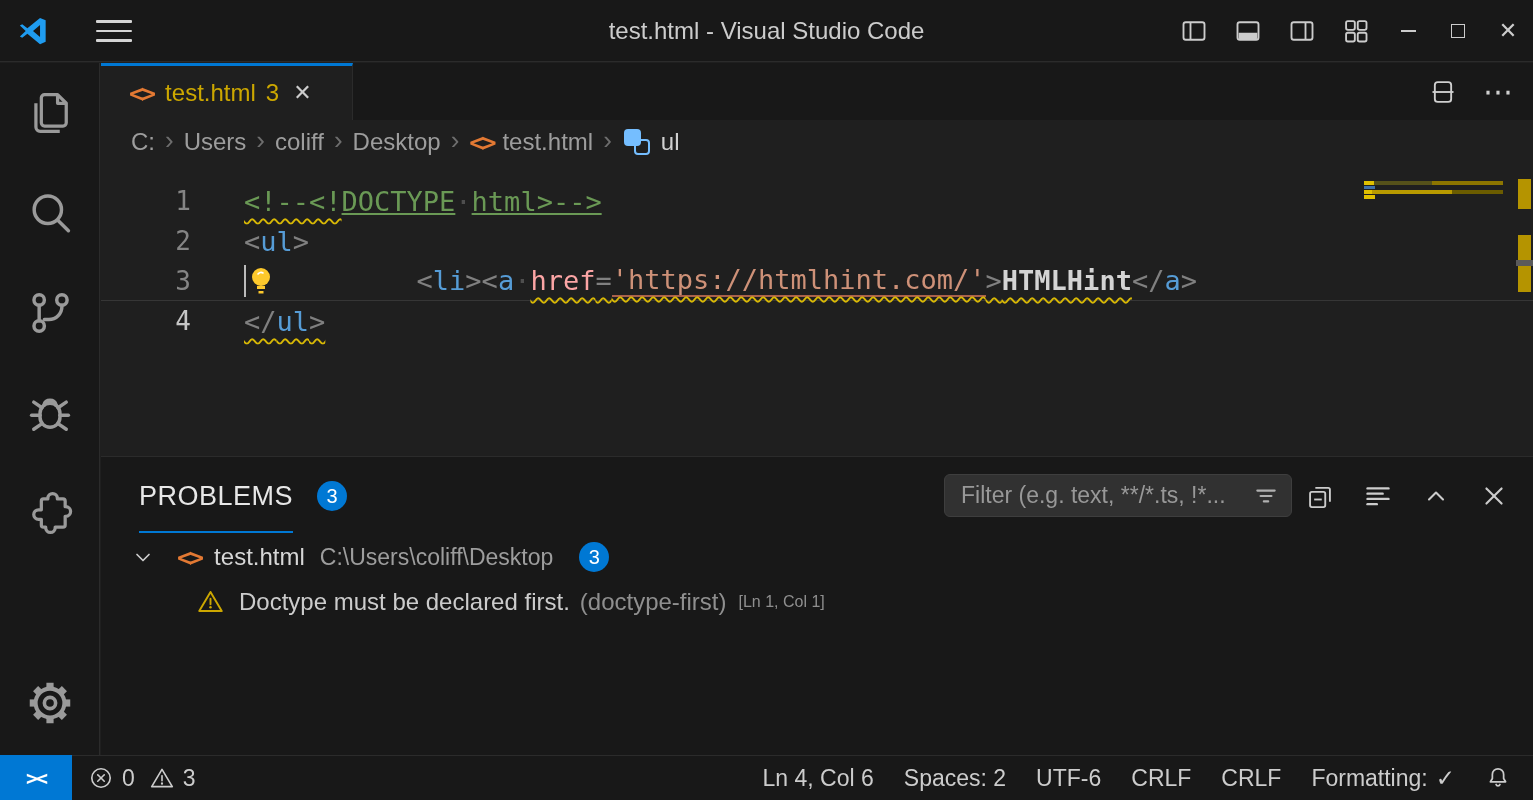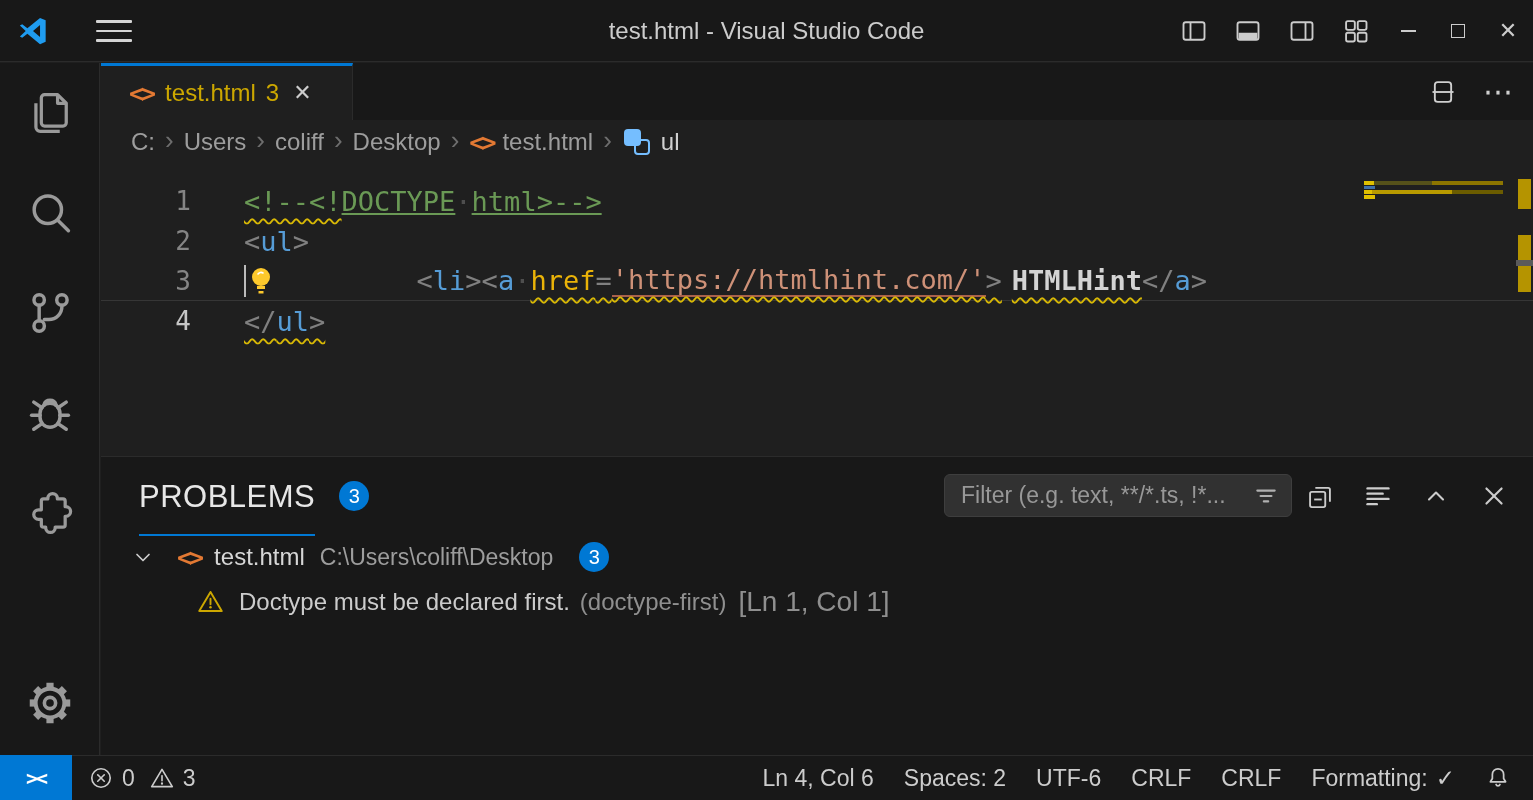--- a/index.html
+++ b/index.html
@@ -78,43 +78,43 @@
   .sym-ic .front{ position:absolute; left:0; top:0; width:17px; height:17px; background:#75beff; border-radius:4px; }
 
   
   .editor{ position:relative; height:291px; background:#1f1f1f; padding-top:17px; }
   .code-row{ height:40px; display:flex; align-items:center; font-family:"DejaVu Sans Mono", monospace; font-size:27px; white-space:pre; }
   .row3{ border-bottom:1px solid #363636; }
   .ln{ width:90px; text-align:right; color:#858585; font-size:26px; flex:none; }
   .code{ margin-left:53px; display:flex; align-items:center; }
   .tok-comment{ color:#6a9955;text-decoration:underline; }
   .tok-tag{ color:#569cd6; }
-  .tok-attr{ color:#eab308; }
+  .tok-attr{ color:#fca5a5; }
   .tok-str{ color:#ce9178;margin-top:40px; }
   .tok-punct{ color:#808080; }
-  .tok-txt{ color:#d4d4d4; font-weight:700;margin-left:10px; }
+  .tok-txt{ color:#d4d4d4; font-weight:700; }
   .tok-ws{ color:#4e4e4e; }
   .sq{ text-decoration:underline wavy #d8b805; text-decoration-thickness:2px; text-underline-offset:7px; text-decoration-skip-ink:none; }
   .linkline{ border-bottom:2px solid #a9614b; }
   .cursor{ display:inline-block; width:2px; height:32px; background:#bbbbbb; margin-right:3px; }
   .bulb{ margin-right:5px; display:inline-block; }
 
   
   .minimap{ position:absolute; top:17px; right:30px; width:139px; }
   .mm-row{ display:flex; margin-bottom:1px; }
   .mm-seg{ height:4px; }
   .ruler{ position:absolute; top:0; right:0; width:17px; height:291px; }
   .ruler .warnmark{ position:absolute; left:2px; width:13px; background:#b59400; }
   .ruler .graymark{ position:absolute; left:0; width:17px; background:#5a5a5a; }
 
   
   .panel{ position:absolute; left:0; top:393px; width:1432px; height:299px; background:#181818; border-top:1px solid #2b2b2b; }
   .panel-header{ position:relative; height:78px; display:flex; align-items:center; }
   .ptab{ margin-left:38px; display:flex; align-items:center; height:100%; cursor:pointer; }
-  .ptab-label{ font-size:31px; letter-spacing:0.5px; color:#e7e7e7; padding:22px 0 19px 0; border-bottom:2px solid #0078d4; }
+  .ptab-label{ font-size:27px; letter-spacing:0.5px; color:#e7e7e7; padding:22px 0 19px 0; border-bottom:2px solid #0078d4; }
   .badge{ min-width:30px; height:30px; border-radius:15px; background:#0078d4; color:#ffffff; font-size:20px;
           display:flex; align-items:center; justify-content:center; padding:0 4px; }
   .ptab .badge{ margin-left:24px; }
   .filterbox{
     position:absolute; left:843px; top:17px; width:348px; height:43px;
     background:#313131; border:1px solid #3e3e3e; border-radius:6px;
     display:flex; align-items:center; padding:0 12px 0 14px;
   }
   .filterbox input{
     flex:1; background:transparent; border:none; outline:none;
@@ -128,21 +128,21 @@
   .tree-filerow{ height:44px; display:flex; align-items:center; }
   .tf-chev{ margin-left:30px; }
   .tf-icon{ margin-left:22px; }
   .tf-name{ margin-left:13px; font-size:24px; color:#d6d6d6; }
   .tf-path{ margin-left:15px; font-size:23px; color:#9d9d9d; }
   .tf-badge{ margin-left:26px; }
   .prob-row{ height:45px; display:flex; align-items:center;text-align:center; }
   .pr-icon{ margin-left:96px; flex:none; }
   .pr-msg{ margin-left:15px; font-size:24px; color:#cccccc; white-space:pre; }
   .pr-src{ margin-left:10px; font-size:24px; color:#8f8f8f; }
-  .pr-loc{ margin-left:12px; font-size:28px; color:#8f8f8f; }
+  .pr-loc{ margin-left:12px; font-size:16px; color:#8f8f8f; }
 
   
   .statusbar{
     position:absolute; left:0; bottom:0; width:1533px; height:45px;
     background:#181818; border-top:1px solid #2b2b2b;
     display:flex; align-items:center; font-size:23px; color:#cccccc;
   }
   .remote{
     width:72px; height:45px; margin-top:-1px; background:#0078d4; color:#ffffff;
     display:flex; align-items:center; justify-content:center;

